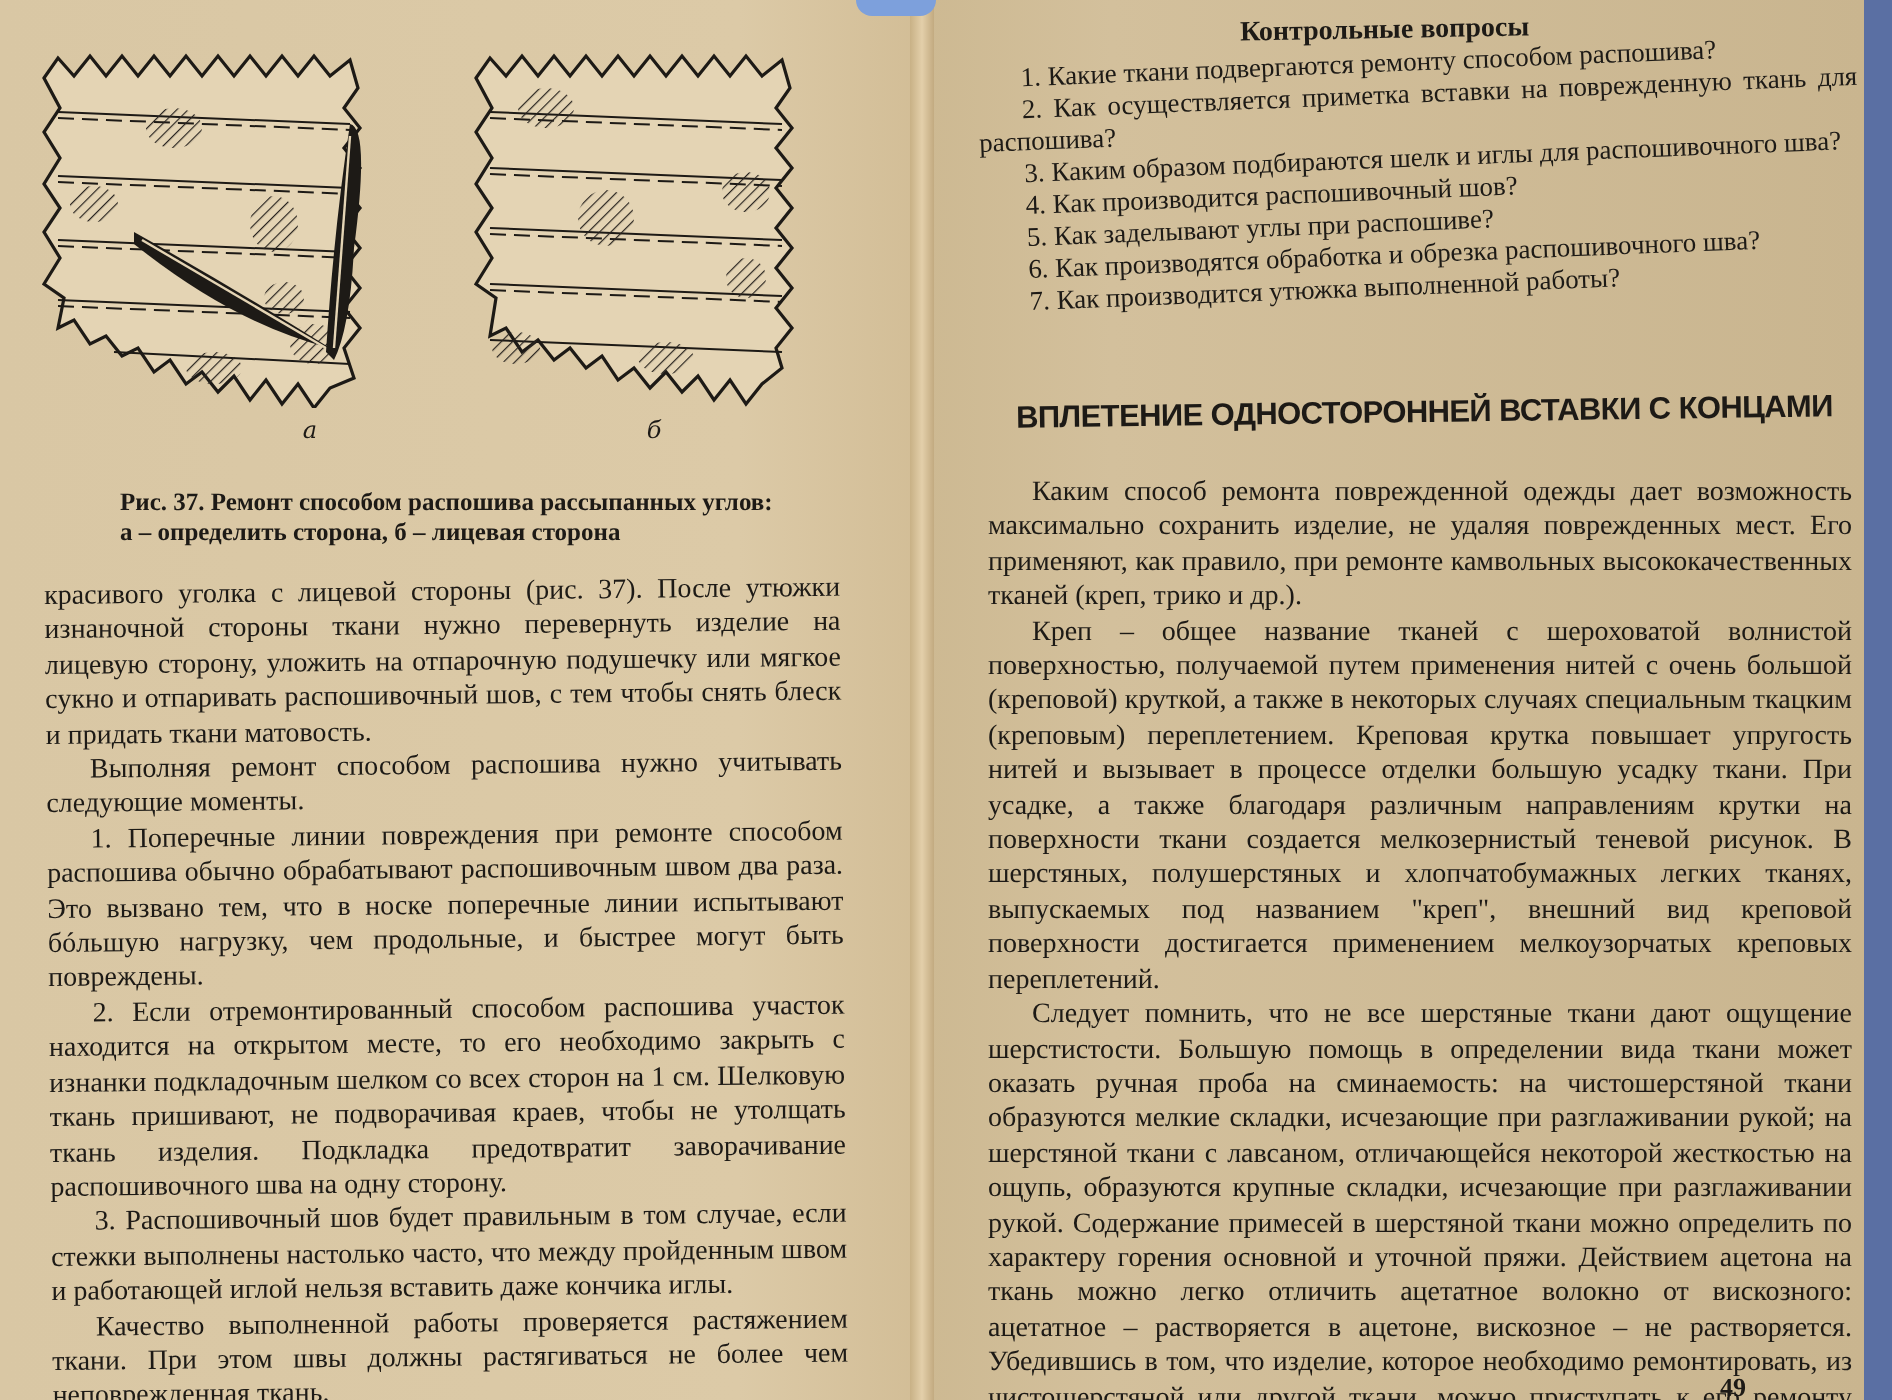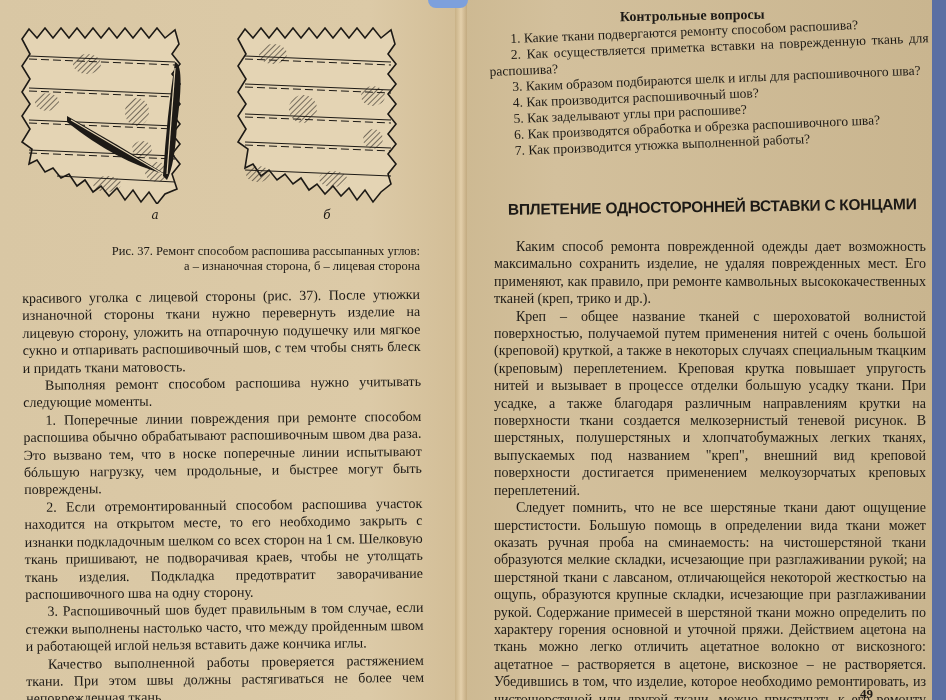--- a/index.html
+++ b/index.html
@@ -7,21 +7,21 @@
   .spread{position:absolute;left:0;top:0;width:946px;height:700px;}
   .page-left{position:absolute;left:0;top:0;width:462px;height:700px;background:linear-gradient(90deg,#d9c7a4 0%,#dccaa7 80%,#d2bd96 100%);}
   .page-right{position:absolute;left:462px;top:0;width:470px;height:700px;background:linear-gradient(90deg,#cdb992 0%,#d3c09c 20%,#c9b58f 100%);}
   .gutter{position:absolute;left:455px;top:0;width:12px;height:700px;background:linear-gradient(90deg,#c8b186,#e3cfaa,#c2aa80);}
   .right-edge{position:absolute;left:932px;top:0;width:14px;height:700px;background:#5a6fa3;}
   .top-blue{position:absolute;left:428px;top:0;width:40px;height:8px;background:#7da0dc;border-radius:0 0 10px 10px;}
 
   .figure{position:absolute;left:15px;top:18px;width:400px;height:210px;}
   .fig-panel{position:absolute;top:6px;width:170px;height:180px;}
   .fig-label{position:absolute;top:190px;font-style:italic;font-size:12px;width:20px;text-align:center;}
-  .caption{position:absolute;left:60px;top:244px;width:360px;text-align:right;font-family:"Liberation Serif",serif;font-size:12.5px;line-height:15px;}
+  .caption{position:absolute;left:60px;top:244px;width:360px;text-align:left;font-family:"Liberation Serif",serif;font-size:12.5px;line-height:15px;font-weight:bold;}
   .caption .l2{display:block;}
 
   .text{font-family:"Liberation Serif",serif;font-size:14px;line-height:17.4px;text-align:justify;}
   .left-text{position:absolute;left:22px;top:290px;width:398px;transform:rotate(-0.6deg);transform-origin:left top;}
   .left-text p{margin:0;}
   .indent{text-indent:22px;}
 
   .cq-title{position:absolute;left:620px;top:8px;font-family:"Liberation Serif",serif;font-weight:bold;font-size:14px;transform:rotate(-1deg);}
   .cq-list{position:absolute;left:488px;top:32px;width:440px;font-family:"Liberation Serif",serif;font-size:13.5px;line-height:16px;transform:rotate(-2.3deg);transform-origin:left top;}
   .cq-list p{margin:0;text-align:justify;}
@@ -95,21 +95,21 @@
           <ellipse cx="140" cy="115" rx="10" ry="10"></ellipse>
         <ellipse cx="100" cy="155" rx="14" ry="8"></ellipse>
           <ellipse cx="25" cy="150" rx="12" ry="8"></ellipse>
       </g>
     </svg>
     <div class="fig-label" style="left:302px">б</div>
   </div>
 
   <div class="caption">
     <span class="l1">Рис. 37. Ремонт способом распошива рассыпанных углов:</span>
-    <span class="l2">а – изнаночная сторона, б – лицевая сторона</span>
+    <span class="l2">а – определить сторона, б – лицевая сторона</span>
   </div>
 
   <div class="text left-text">
     <p>красивого уголка с лицевой стороны (рис. 37). После утюжки изнаночной стороны ткани нужно перевернуть изделие на лицевую сторону, уложить на отпарочную подушечку или мягкое сукно и отпаривать распошивочный шов, с тем чтобы снять блеск и придать ткани матовость.</p>
     <p class="indent">Выполняя ремонт способом распошива нужно учитывать следующие моменты.</p>
     <p class="indent">1. Поперечные линии повреждения при ремонте способом распошива обычно обрабатывают распошивочным швом два раза. Это вызвано тем, что в носке поперечные линии испытывают бóльшую нагрузку, чем продольные, и быстрее могут быть повреждены.</p>
     <p class="indent">2. Если отремонтированный способом распошива участок находится на открытом месте, то его необходимо закрыть с изнанки подкладочным шелком со всех сторон на 1 см. Шелковую ткань пришивают, не подворачивая краев, чтобы не утолщать ткань изделия. Подкладка предотвратит заворачивание распошивочного шва на одну сторону.</p>
     <p class="indent">3. Распошивочный шов будет правильным в том случае, если стежки выполнены настолько часто, что между пройденным швом и работающей иглой нельзя вставить даже кончика иглы.</p>
     <p class="indent">Качество выполненной работы проверяется растяжением ткани. При этом швы должны растягиваться не более чем неповрежденная ткань.</p>
   </div>

